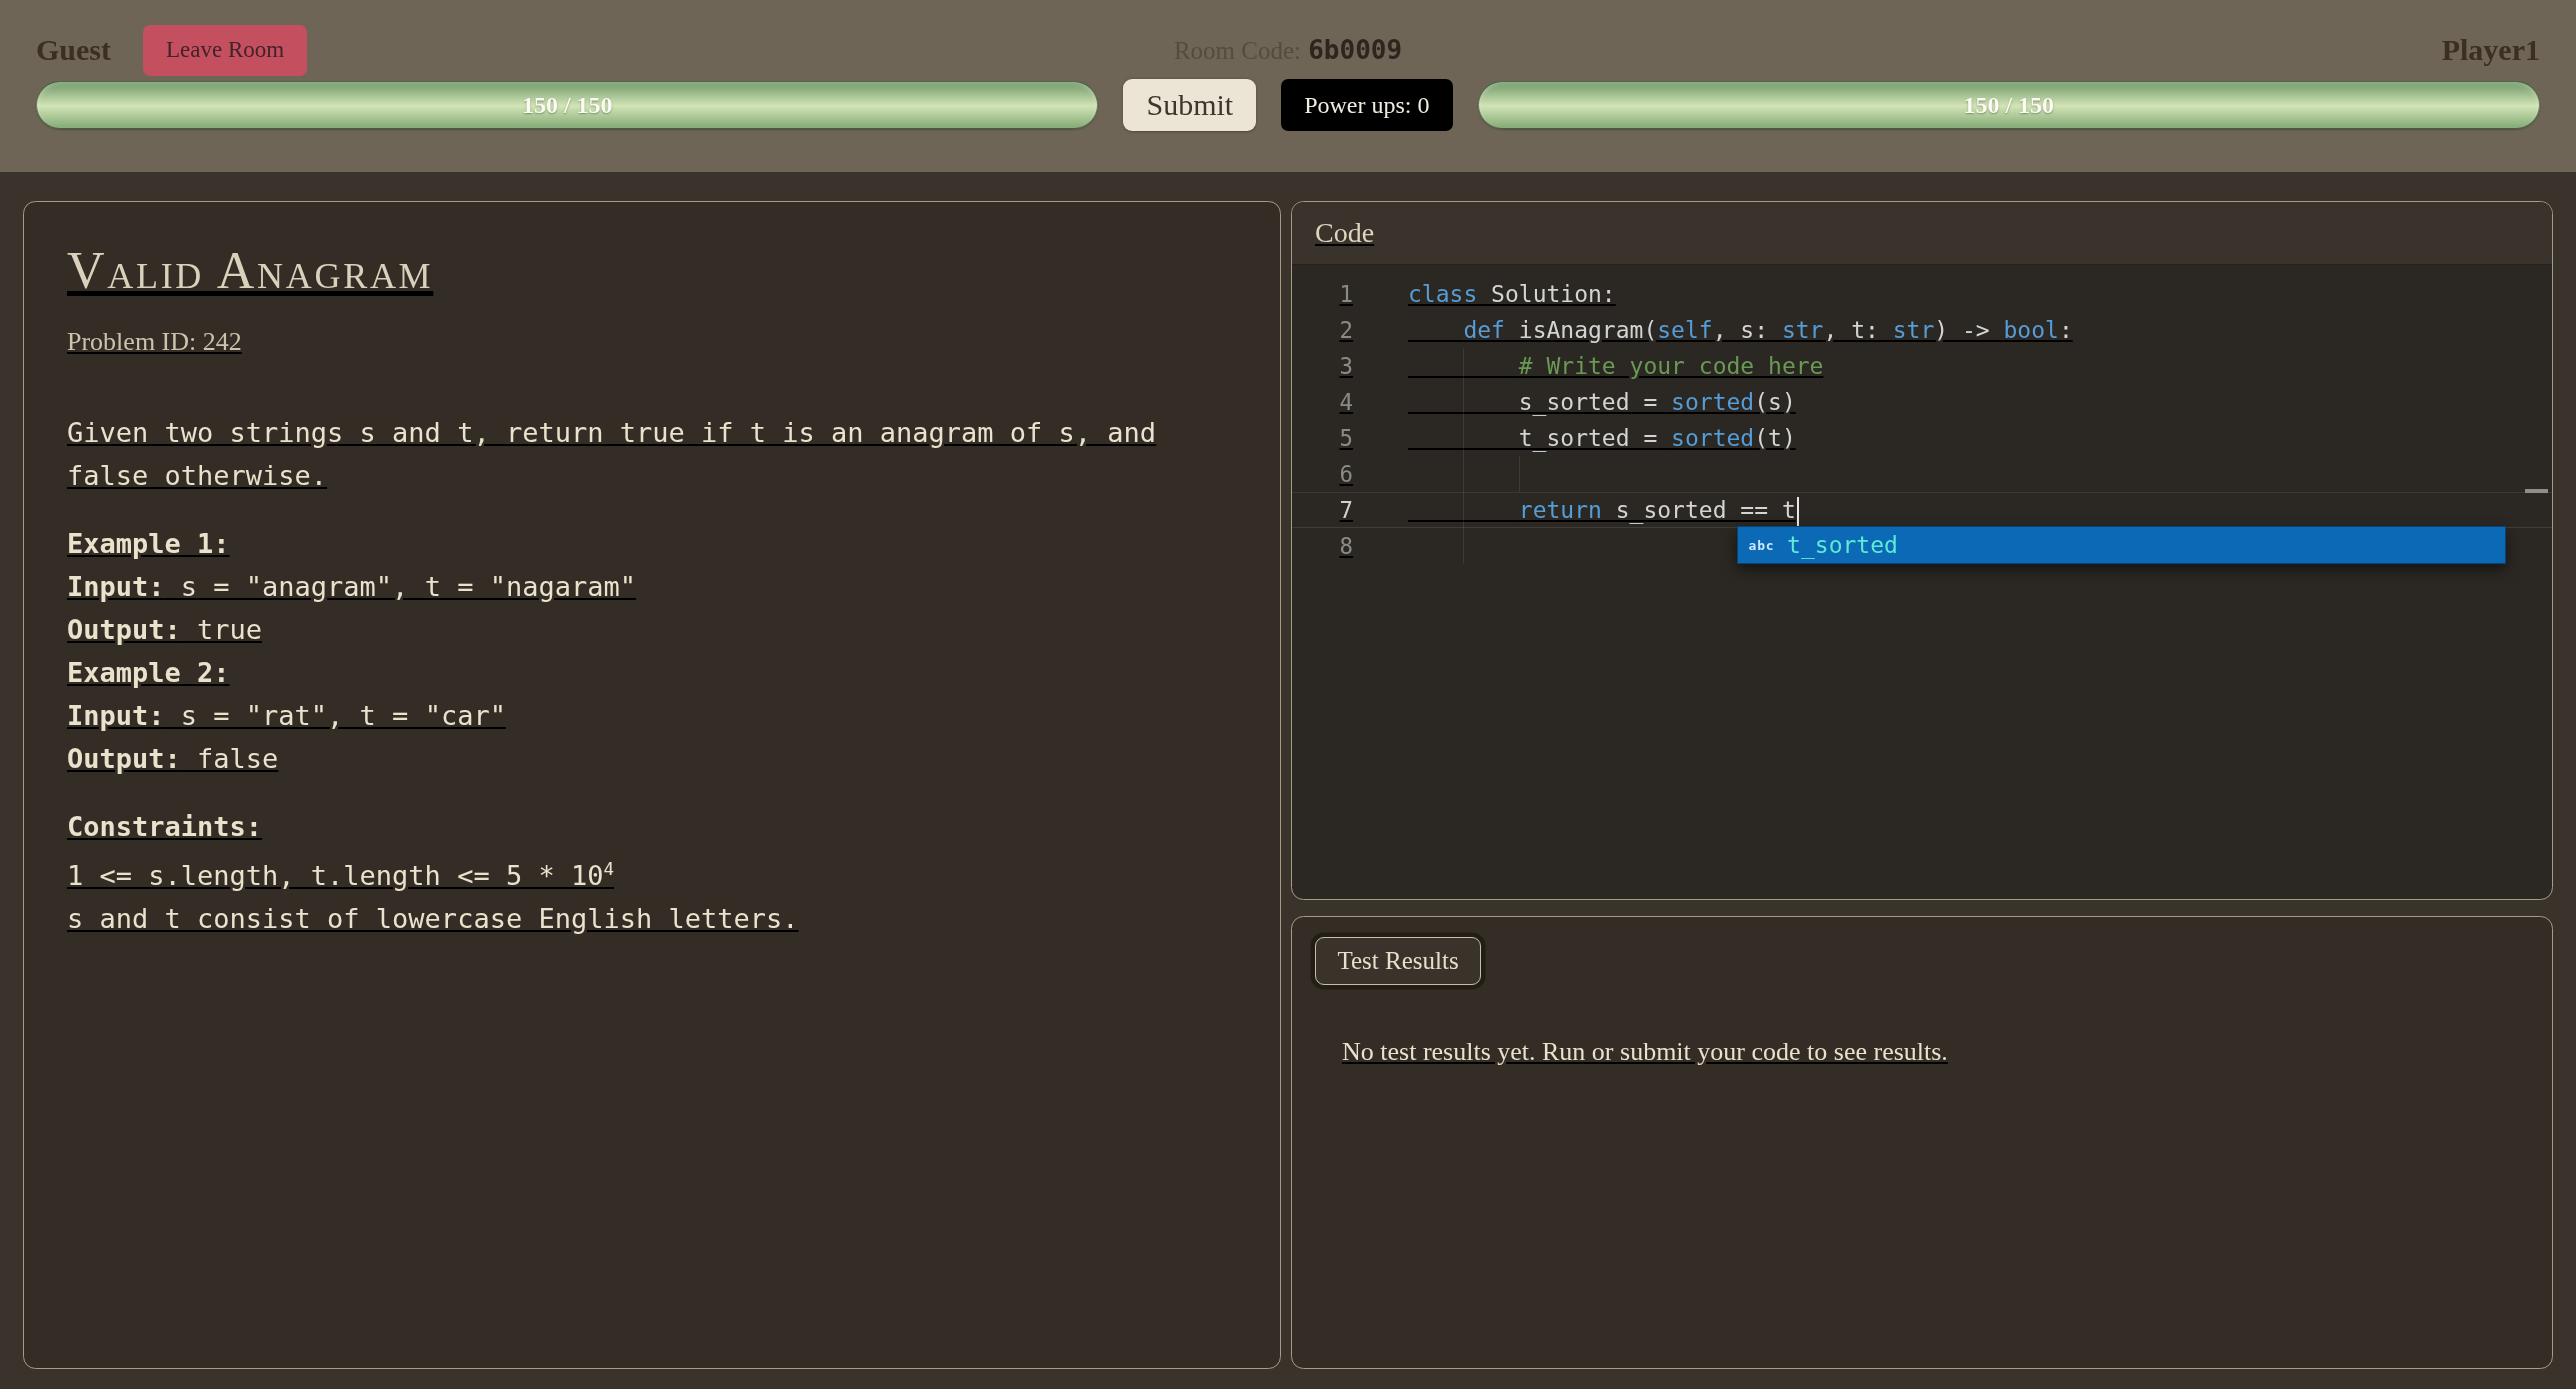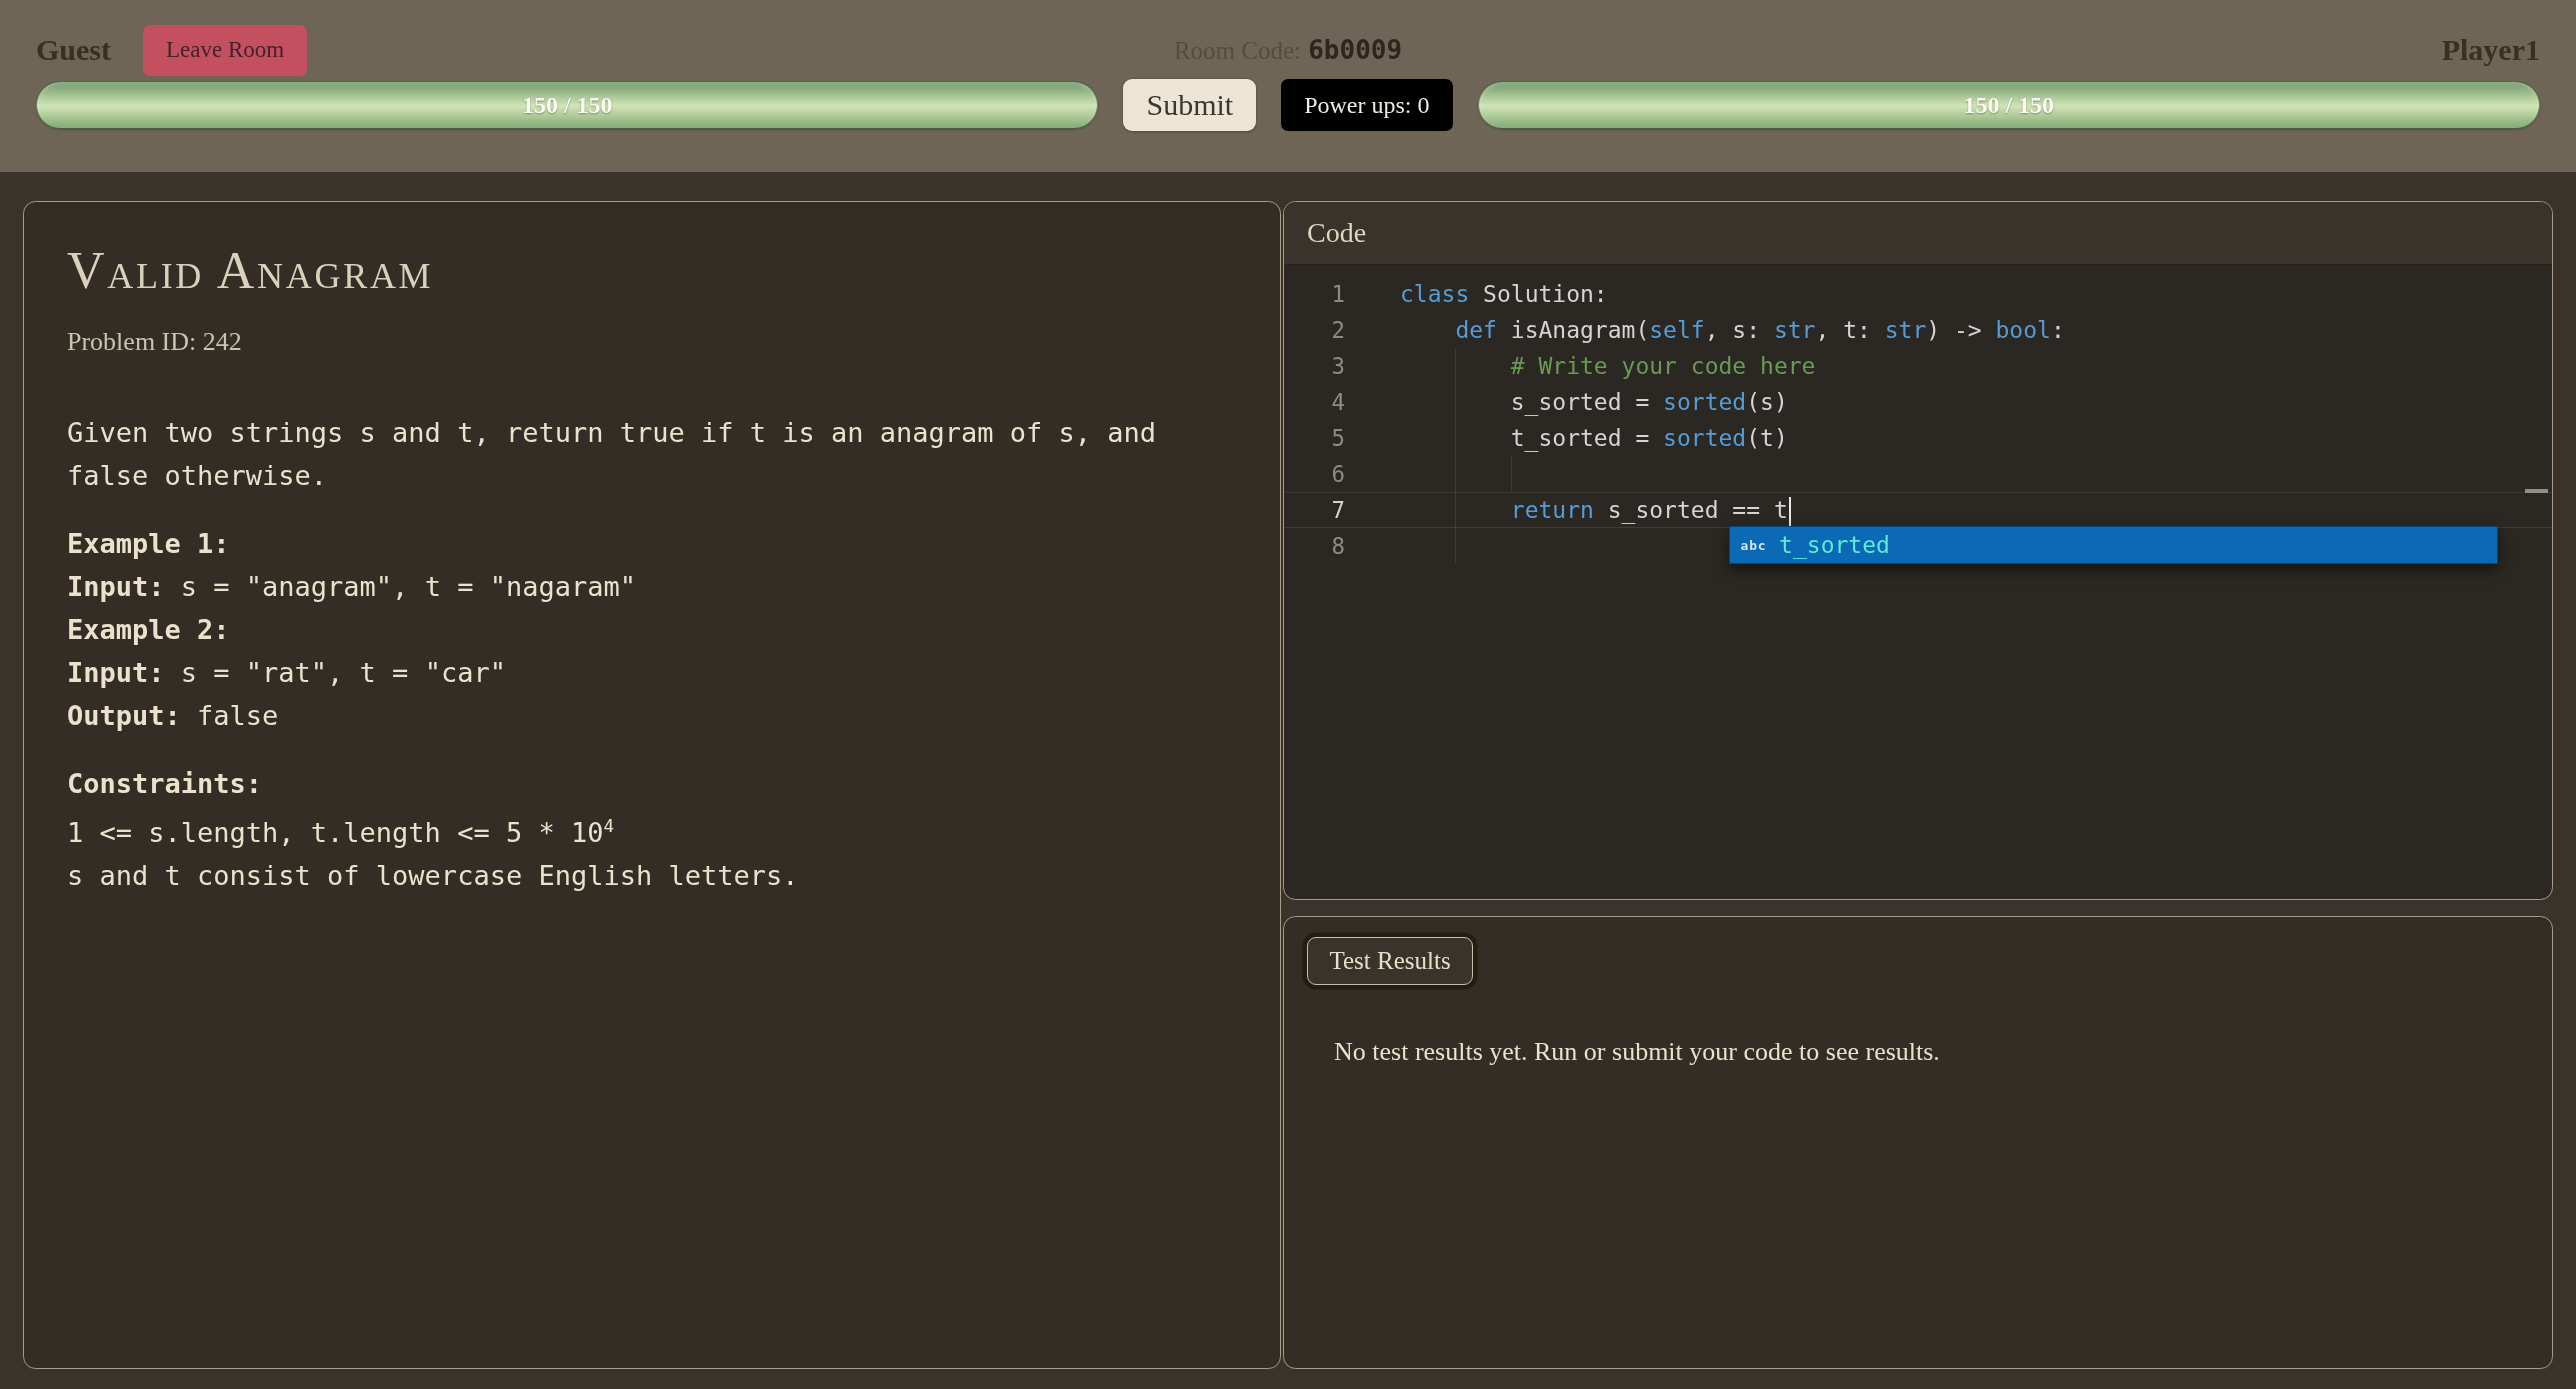--- a/index.html
+++ b/index.html
@@ -24,21 +24,21 @@
             display:flex; align-items:center; justify-content:center;
             box-shadow: inset 0 1.8px 4.5px rgba(255,255,255,0.28), 0 0.9px 1.8px rgba(0,0,0,0.25); }
   .hp-text { font-size:24px; font-weight:bold; color:#fbfbf3; text-shadow:0 0.9px 1.8px rgba(0,0,0,0.35); }
   .submit-btn { height:52px; padding:0 23px; background:#ece4d4; border:none; border-radius:9px;
                 font-family:inherit; font-size:30px; color:#3b372c; cursor:pointer;
                 box-shadow:0 0.9px 2.7px rgba(0,0,0,0.3); }
   .powerups { height:52px; padding:13px 23px; background:#000000; border-radius:7.2px;
               color:#f1ede5; font-size:24px; display:flex; align-items:center; }
 
   
-  .main { display:flex; gap:2px; padding:29px 23px 21.5px; height:1218px; }
+  .main { display:flex; gap:10px; padding:29px 23px 21.5px; height:1218px;text-decoration:underline; }
   .panel { background:#332d25; border:1.8px solid #a79c85; border-radius:12.5px; }
 
   
   .problem-panel { width:1258px; padding:39px 43px; overflow:hidden; }
   .problem-title { font-size:52px; font-variant:small-caps; letter-spacing:2.7px; color:#d9d1bc; font-weight:normal; }
   .problem-id { margin-top:27px; font-size:26px; color:#cbc3ae; }
   .problem-body { margin-top:54px; font-family:"DejaVu Sans Mono", monospace; font-size:27px;
                   line-height:43px; color:#eae2cd; }
   .prob-line .b { font-weight:bold; }
   .prob-line sup { font-size:0.65em; }
@@ -107,20 +107,21 @@
 <div class="main">
 
   <div class="panel problem-panel">
     <h1 class="problem-title">Valid Anagram</h1>
     <div class="problem-id">Problem ID: 242</div>
     <div class="problem-body">
         <div class="prob-line"><span>Given two strings s and t, return true if t is an anagram of s, and false otherwise.</span></div>
         <div class="blank-line"></div>
         <div class="prob-line"><span class="b">Example 1:</span></div>
         <div class="prob-line"><span class="b">Input:</span><span> s = "anagram", t = "nagaram"</span></div>
+        <div class="prob-line"><span class="b">Output:</span><span> true</span></div>
         <div class="prob-line"><span class="b">Example 2:</span></div>
         <div class="prob-line"><span class="b">Input:</span><span> s = "rat", t = "car"</span></div>
         <div class="prob-line"><span class="b">Output:</span><span> false</span></div>
         <div class="blank-line"></div>
         <div class="prob-line"><span class="b">Constraints:</span></div>
         <div class="prob-line"><span>1 &lt;= s.length, t.length &lt;= 5 * 10</span><sup>4</sup></div>
         <div class="prob-line"><span>s and t consist of lowercase English letters.</span></div>
         <div class="blank-line"></div>
       </div>
   </div>

